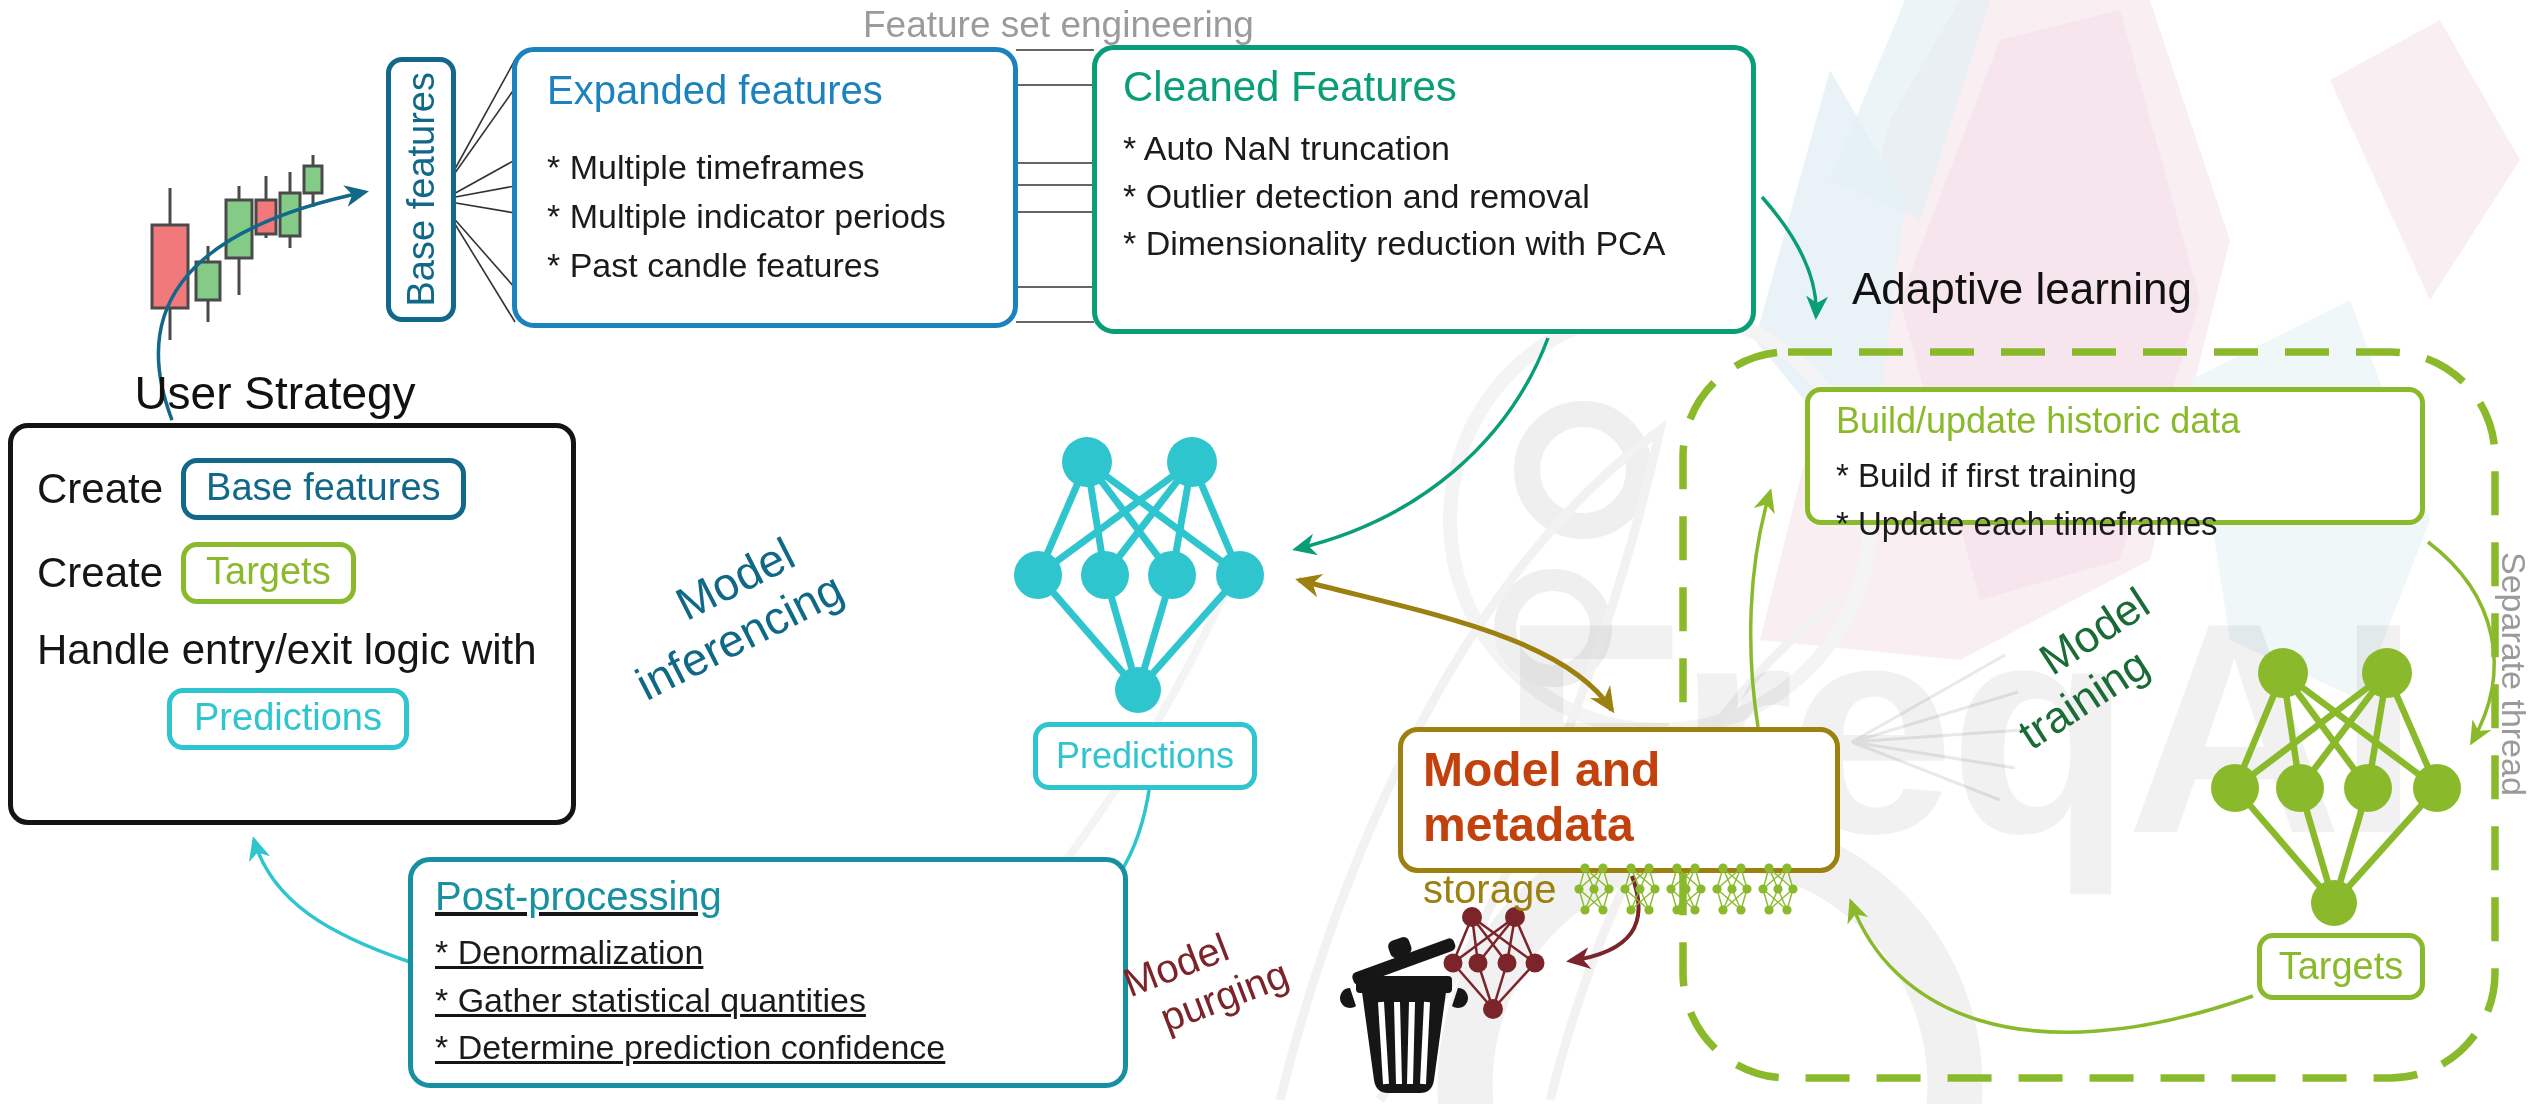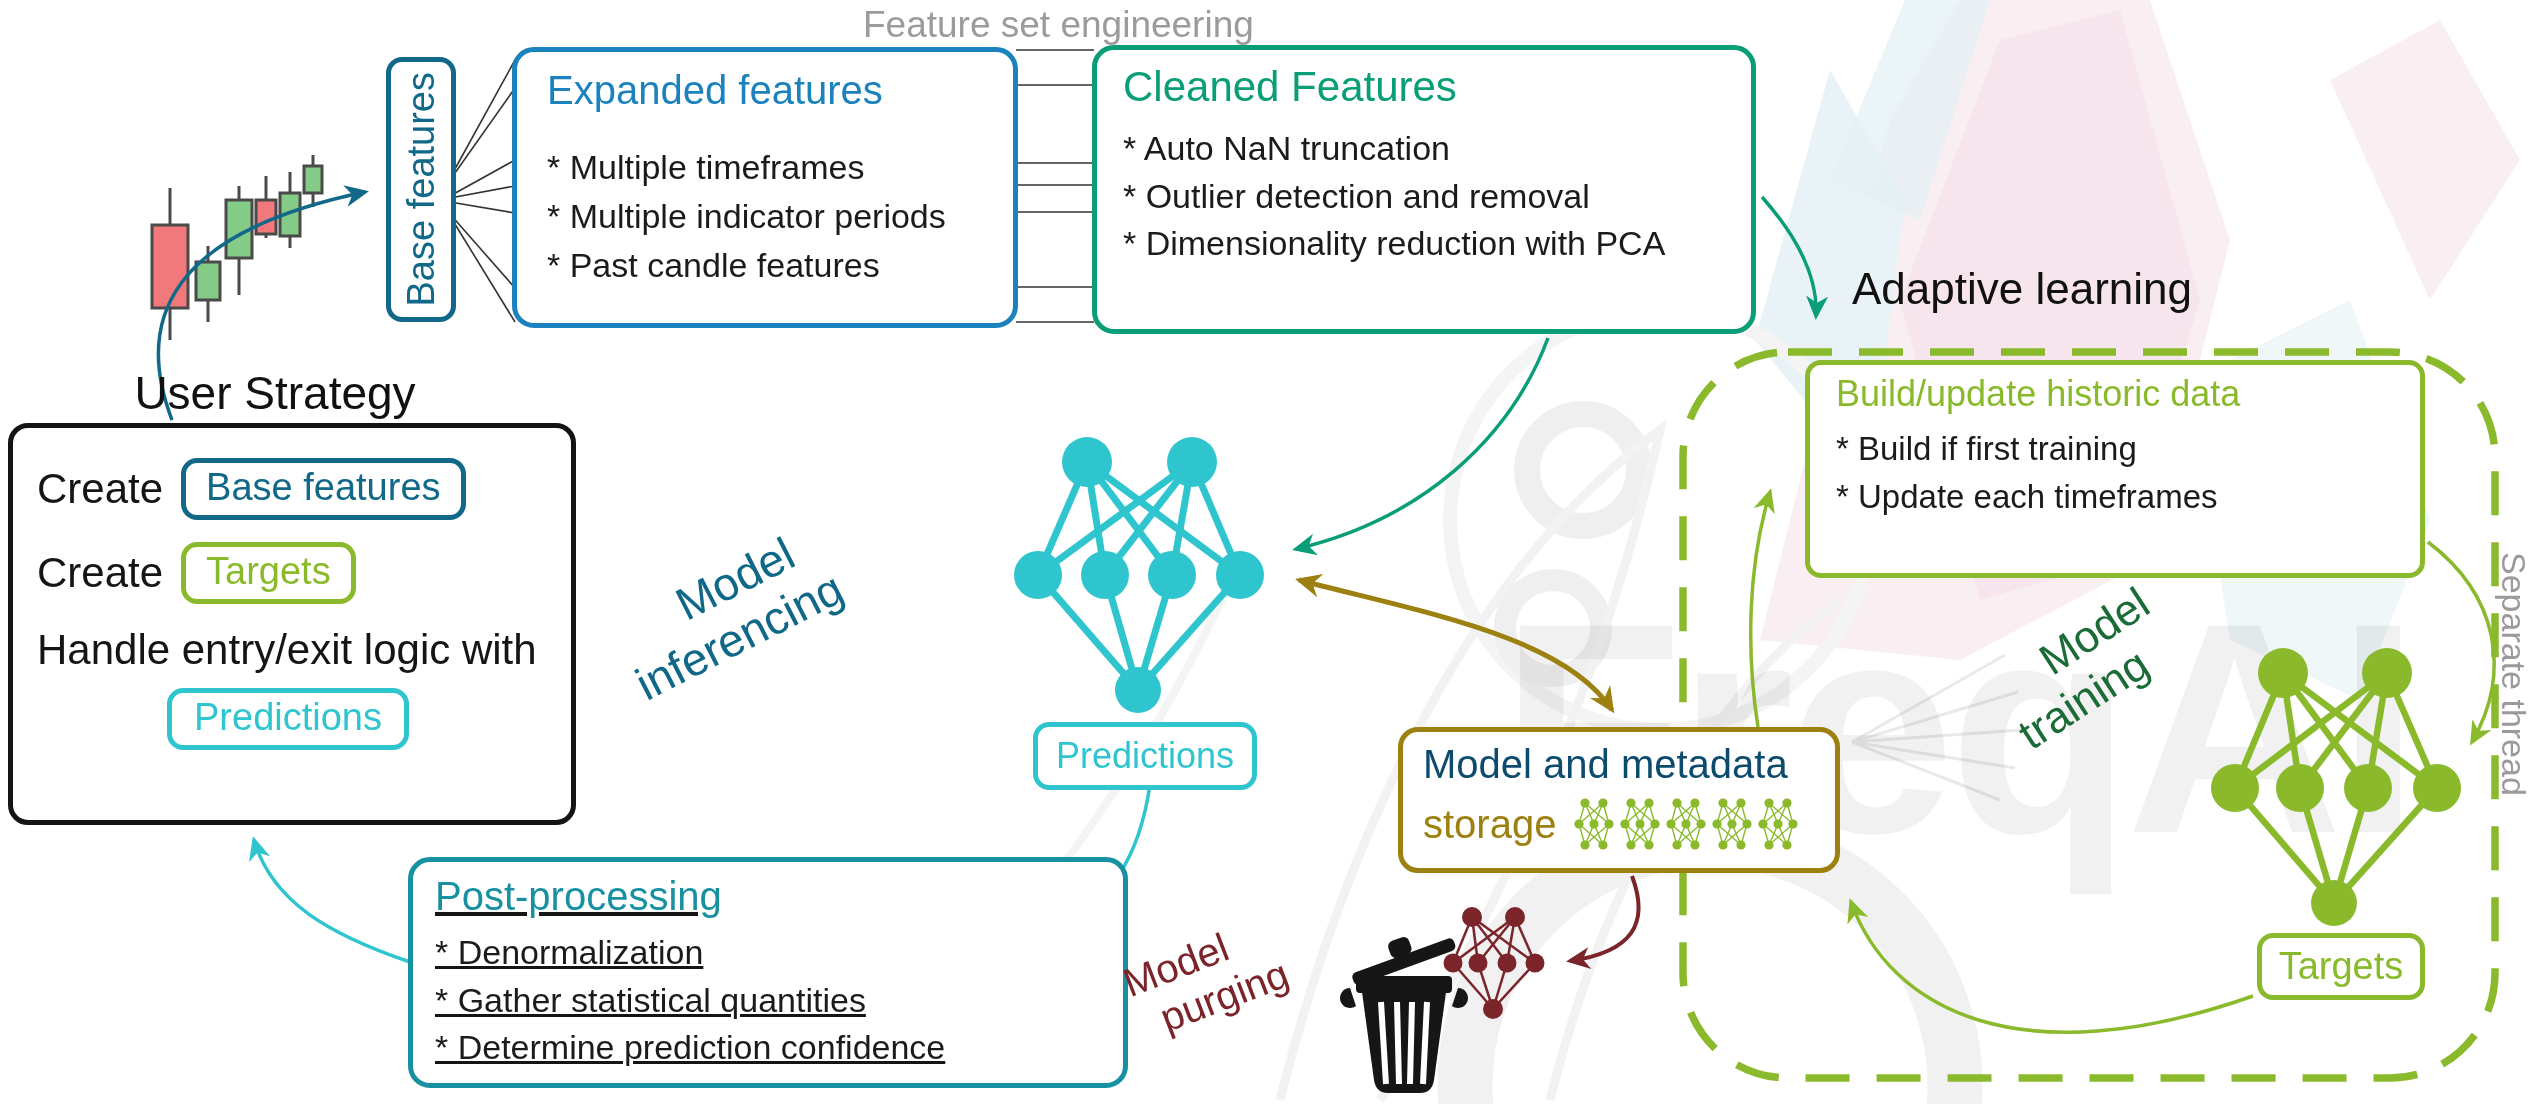--- a/index.html
+++ b/index.html
@@ -26,27 +26,27 @@
   #cleaned-box li{font-size:34px;line-height:1.40;}
 
   #user-box{left:8px;top:423px;width:568px;height:402px;border:5px solid #141414;border-radius:20px;padding:30px 0 0 24px;}
   .u-row{display:flex;align-items:center;gap:18px;font-size:42px;margin-bottom:22px;}
   .pill{display:inline-block;border-radius:16px;box-sizing:border-box;background:#fff;}
   #pill-base-inline{border:5px solid #116889;color:#116889;font-size:38px;padding:3px 20px 6px 20px;}
   #pill-targets-inline{border:5px solid #8ABA2B;color:#8ABA2B;font-size:38px;padding:3px 20px 6px 20px;}
   #row3-text{font-size:42px;margin-bottom:14px;}
   #pill-predictions-inline{border:5px solid #2FC5CE;color:#2FC5CE;font-size:38px;padding:3px 22px 6px 22px;margin-left:130px;}
 
-  #build-box{left:1805px;top:360px;width:620px;height:218px;border:5px solid #8ABA2B;border-radius:16px;padding:8px 0 0 26px;}
+  #build-box{left:1805px;top:387px;width:620px;height:138px;border:5px solid #8ABA2B;border-radius:16px;padding:8px 0 0 26px;}
   #build-box h2{color:#8ABA2B;font-size:36px;}
   #build-box ul{margin-top:10px;}
   #build-box li{font-size:33px;line-height:1.45;}
 
   #storage-box{left:1398px;top:727px;width:442px;height:146px;border:5px solid #9C8010;border-radius:20px;padding:10px 0 0 20px;}
-  #storage-box .s-line1{color:#0c4a6e;font-size:40px;}
+  #storage-box .s-line1{color:#c2410c;font-size:48px;font-weight:bold;}
   #storage-box .s-line2{color:#9C8010;font-size:40px;display:flex;align-items:center;gap:14px;margin-top:8px;}
 
   #post-box{left:408px;top:857px;width:720px;height:231px;border:5px solid #1790A1;padding:12px 0 0 22px;text-decoration:underline;}
   #post-box h2{color:#1790A1;font-size:40px;}
   #post-box ul{margin-top:10px;}
   #post-box li{font-size:34px;line-height:1.40;}
 
   #pill-base-vertical{left:386px;top:57px;width:60px;height:255px;border:5px solid #116889;border-radius:16px;
       display:flex;align-items:center;justify-content:center;z-index:2;background:#fff;}
   #pill-base-vertical span{writing-mode:vertical-rl;transform:rotate(180deg);color:#116889;font-size:38px;white-space:nowrap;}

